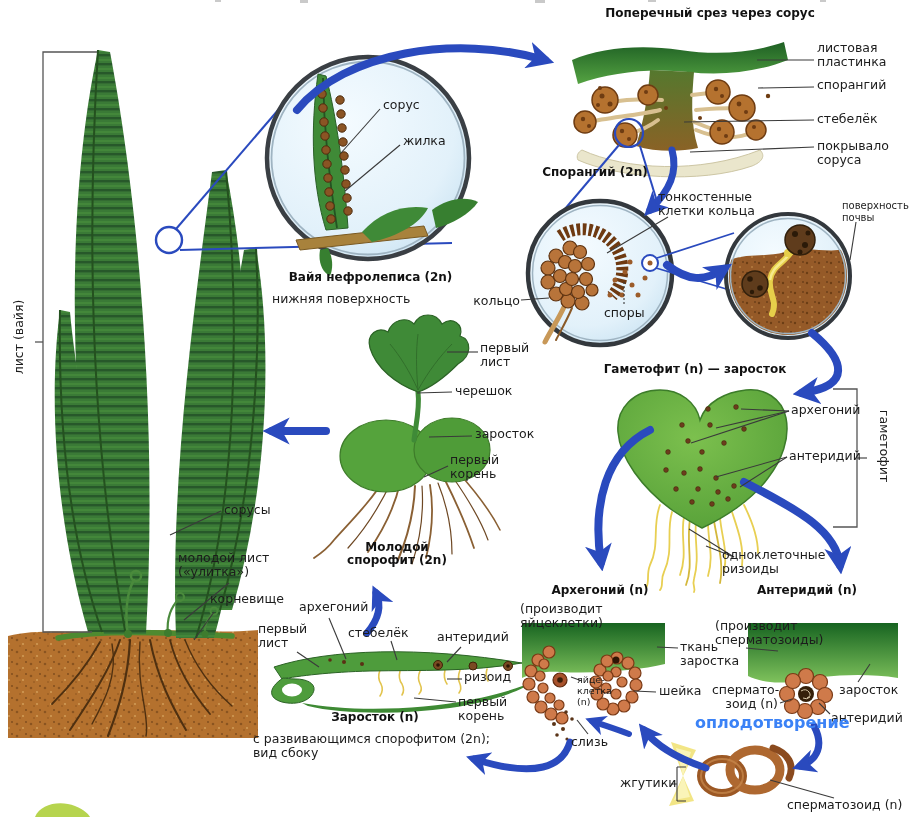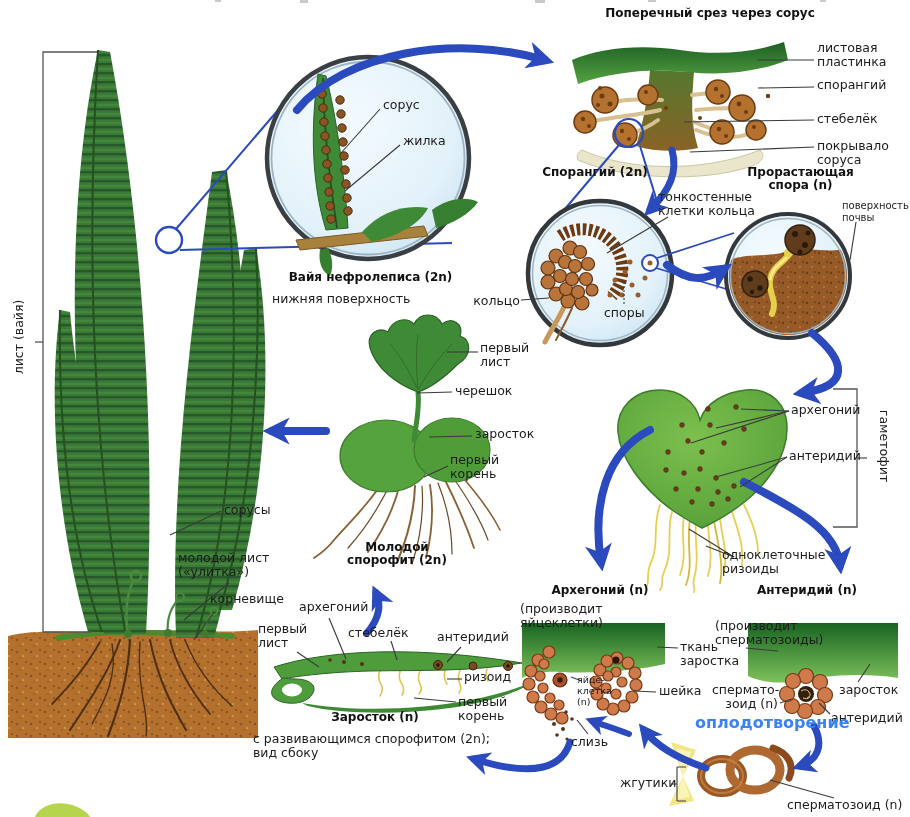--- a/index.html
+++ b/index.html
@@ -528,25 +528,24 @@
 <div class="lbl" style="left:817px;top:112px;">стебелёк</div>
 <div class="lbl" style="left:817px;top:139px;">покрывало
 соруса</div>
 
 <div class="lbl b" style="left:515px;top:166px;width:160px;">Спорангий (2n)</div>
 <div class="lbl c" style="left:658px;top:190px;width:100px;">тонкостенные
 клетки кольца</div>
 <div class="lbl r" style="left:468px;top:294px;width:52px;">кольцо</div>
 <div class="lbl" style="left:604px;top:306px;">споры</div>
 
-<div class="lbl b" style="left:718px;top:166px;width:165px;">Прорастающая
-спора (n)</div>
 <div class="lbl xs" style="left:842px;top:200px;">поверхность
 почвы</div>
 
+<div class="lbl b" style="left:575px;top:363px;width:240px;">Гаметофит (n) — заросток</div>
 <div class="lbl" style="left:791px;top:403px;">архегоний</div>
 <div class="lbl" style="left:789px;top:449px;">антеридий</div>
 <div class="lbl vert-dn" style="left:884px;top:446px;">гаметофит</div>
 <div class="lbl c" style="left:722px;top:548px;width:130px;">одноклеточные
 ризоиды</div>
 
 <div class="lbl c" style="left:480px;top:341px;width:55px;">первый
 лист</div>
 <div class="lbl" style="left:455px;top:384px;">черешок</div>
 <div class="lbl" style="left:475px;top:427px;">заросток</div>

